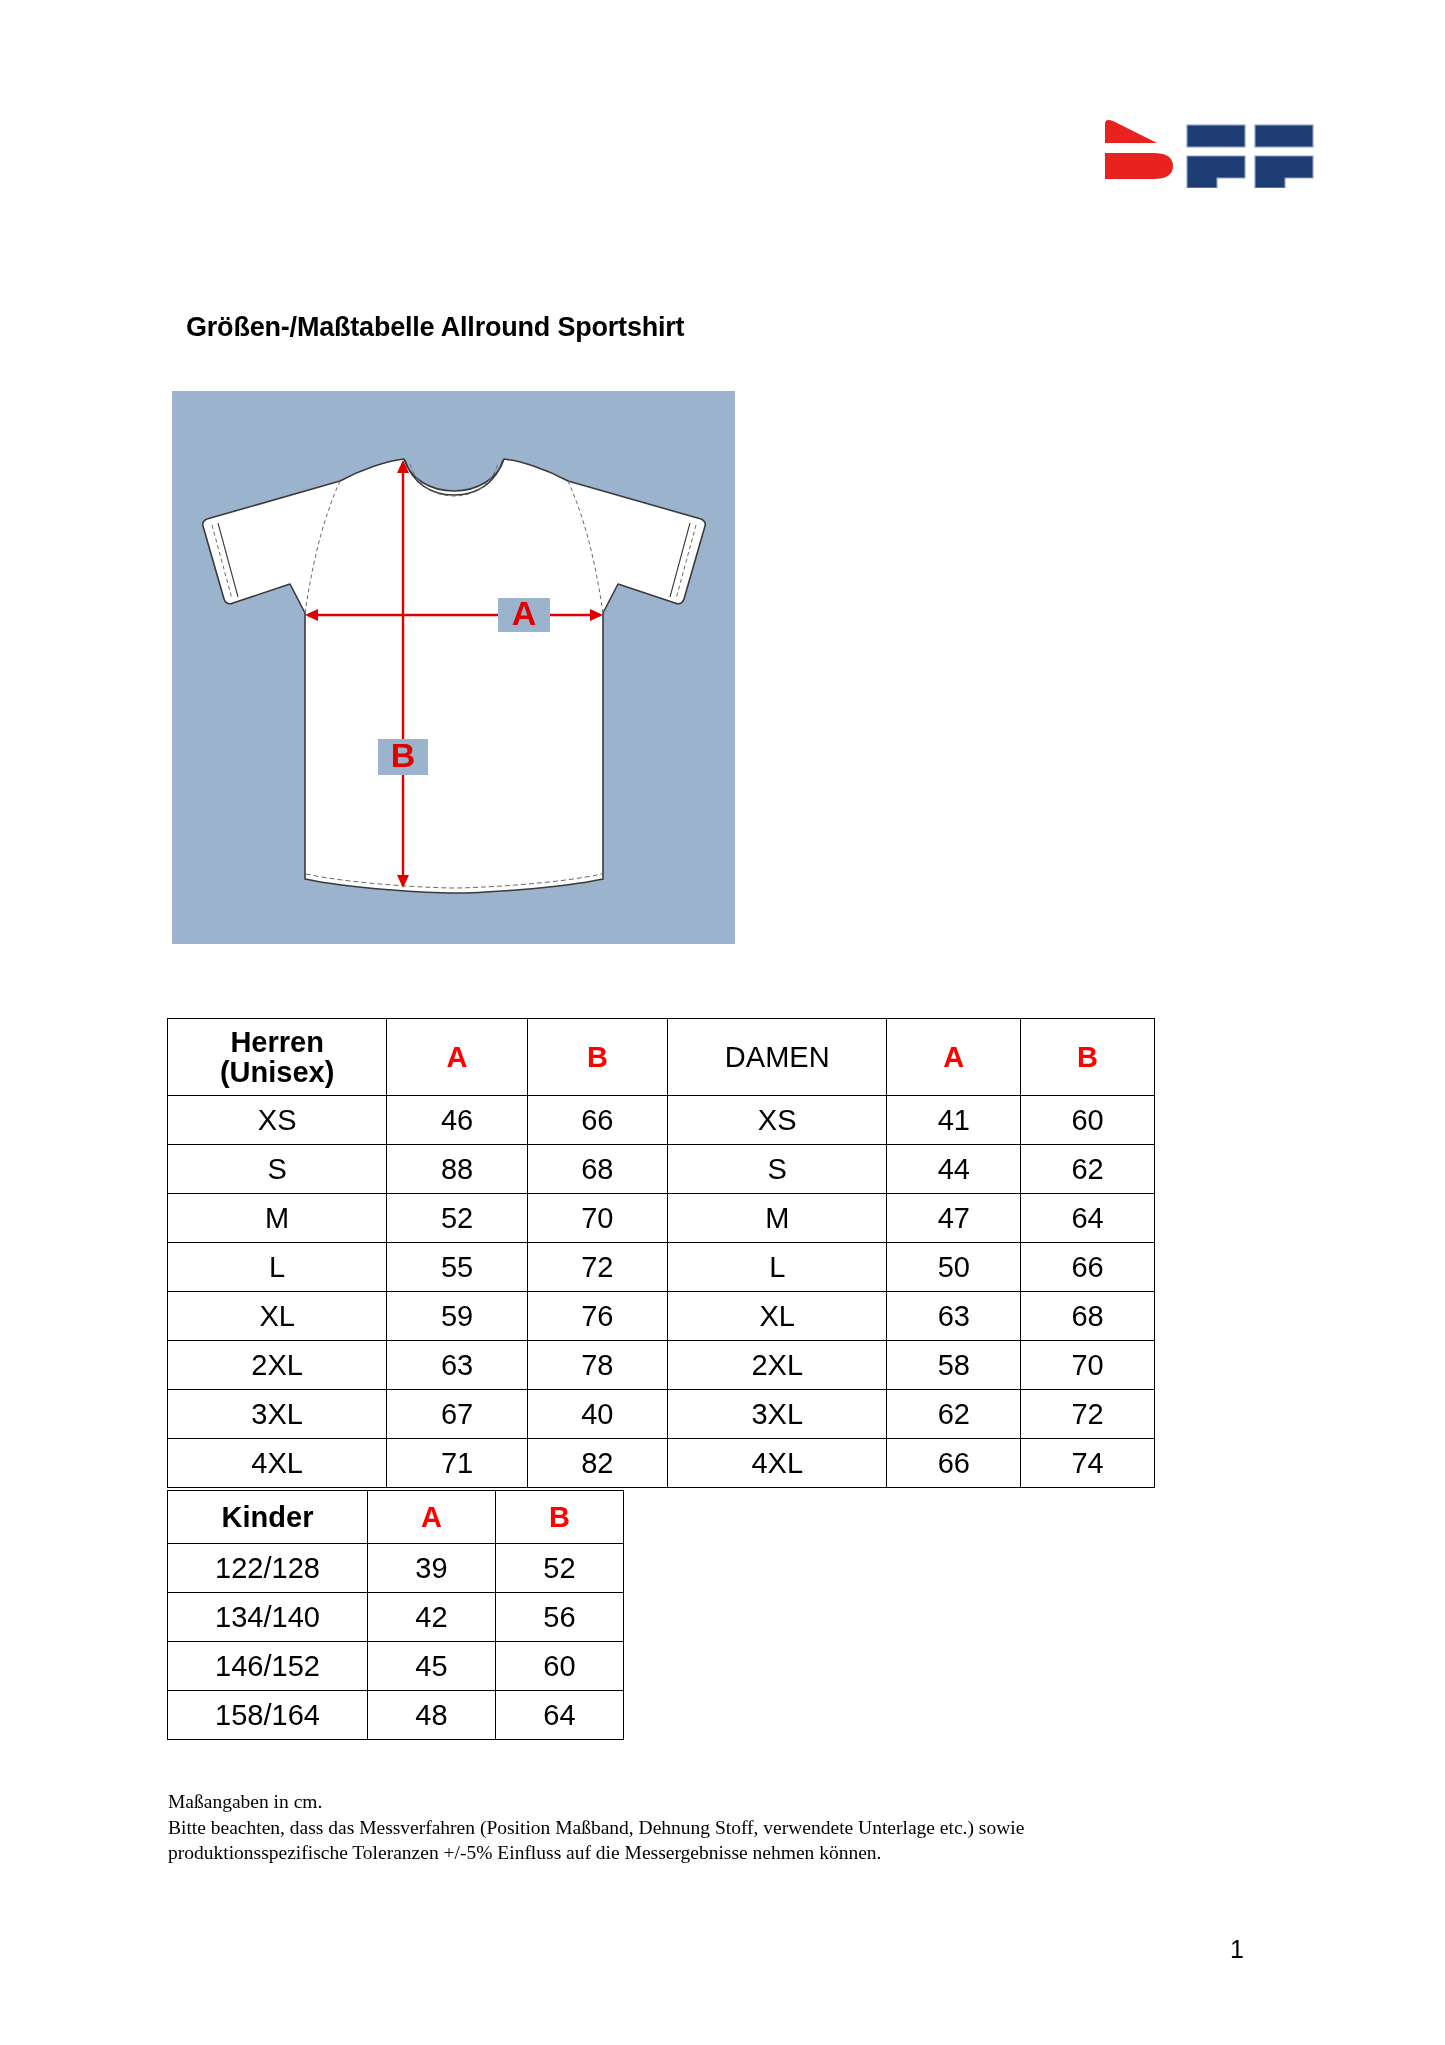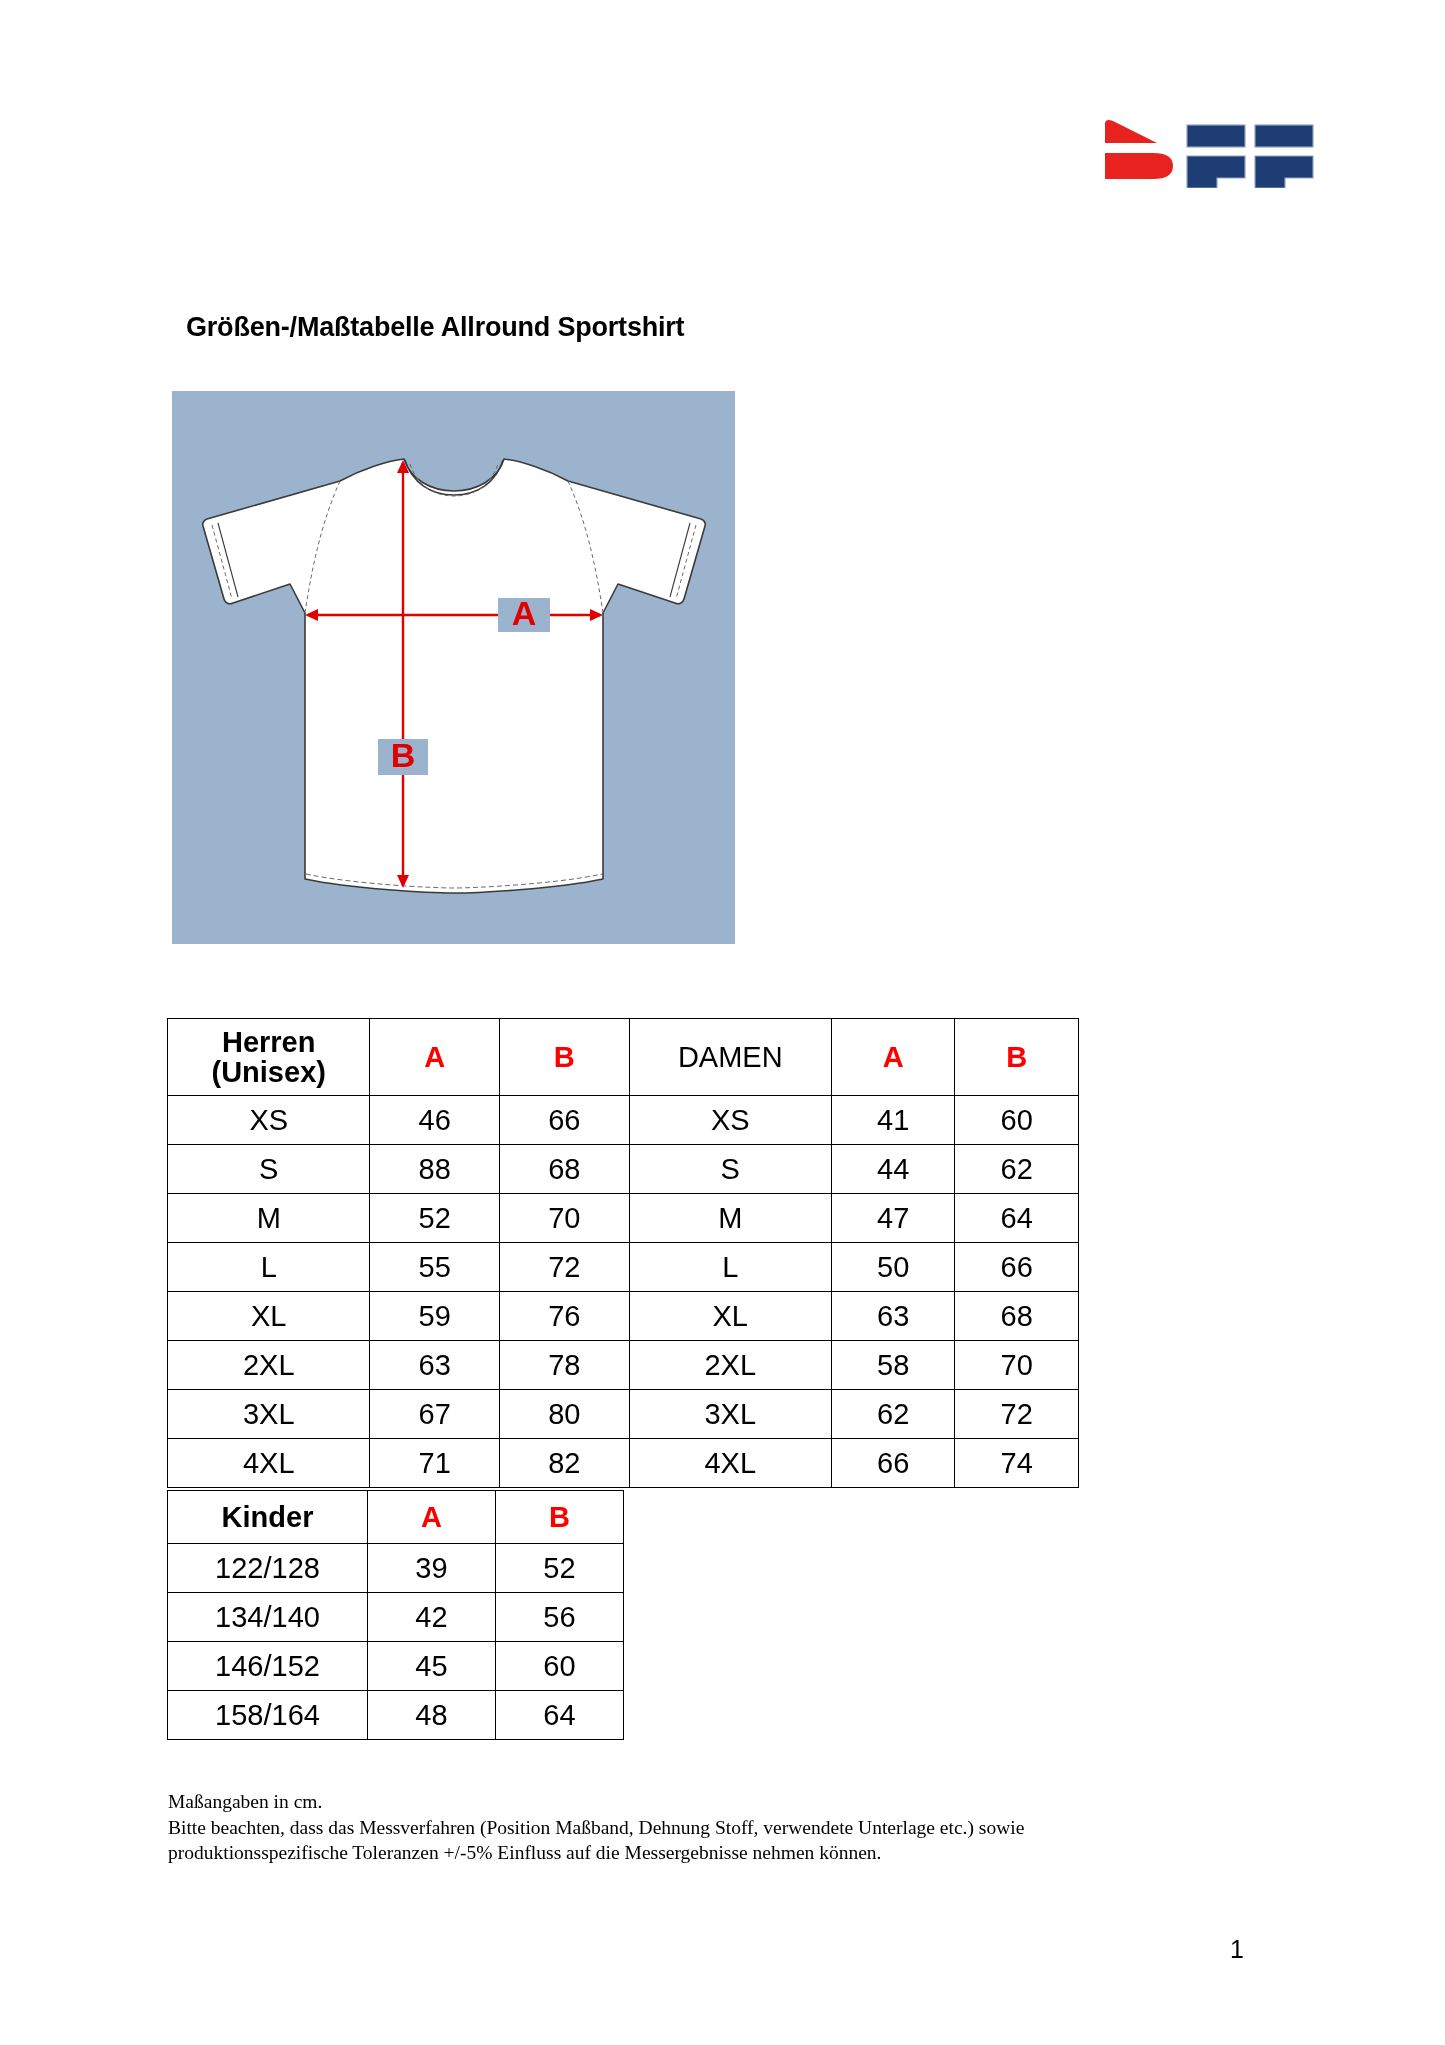--- a/index.html
+++ b/index.html
@@ -60,21 +60,21 @@
     vertical-align: middle;
     padding: 0;
     line-height: 1.05;
     font-weight: normal;
   }
   .sizetable .hdr-row td { font-weight: bold; }
   .sizetable .hdr-plain { font-weight: normal !important; }
   .sizetable .ab { color: #ff0000; font-weight: bold; }
 
   
-  #main-table { left: 167px; top: 1018px; width: 912px; }
+  #main-table { left: 167px; top: 1018px; width: 988px; }
   #main-table .c-label  { width: 200px; }
   #main-table .c-a      { width: 128px; }
   #main-table .c-b      { width: 128px; }
   #main-table .c-label2 { width: 200px; }
   #main-table .c-a2     { width: 122px; }
   #main-table .c-b2     { width: 122px; }
   #main-table .hdr-row td { height: 76px; }
   #main-table .data-row td { height: 48px; }
 
   
@@ -253,21 +253,21 @@
       <td>2XL</td>
       <td>63</td>
       <td>78</td>
       <td>2XL</td>
       <td>58</td>
       <td>70</td>
     </tr>
     <tr class="data-row">
       <td>3XL</td>
       <td>67</td>
-      <td>80</td>
+      <td>40</td>
       <td>3XL</td>
       <td>62</td>
       <td>72</td>
     </tr>
     <tr class="data-row">
       <td>4XL</td>
       <td>71</td>
       <td>82</td>
       <td>4XL</td>
       <td>66</td>

